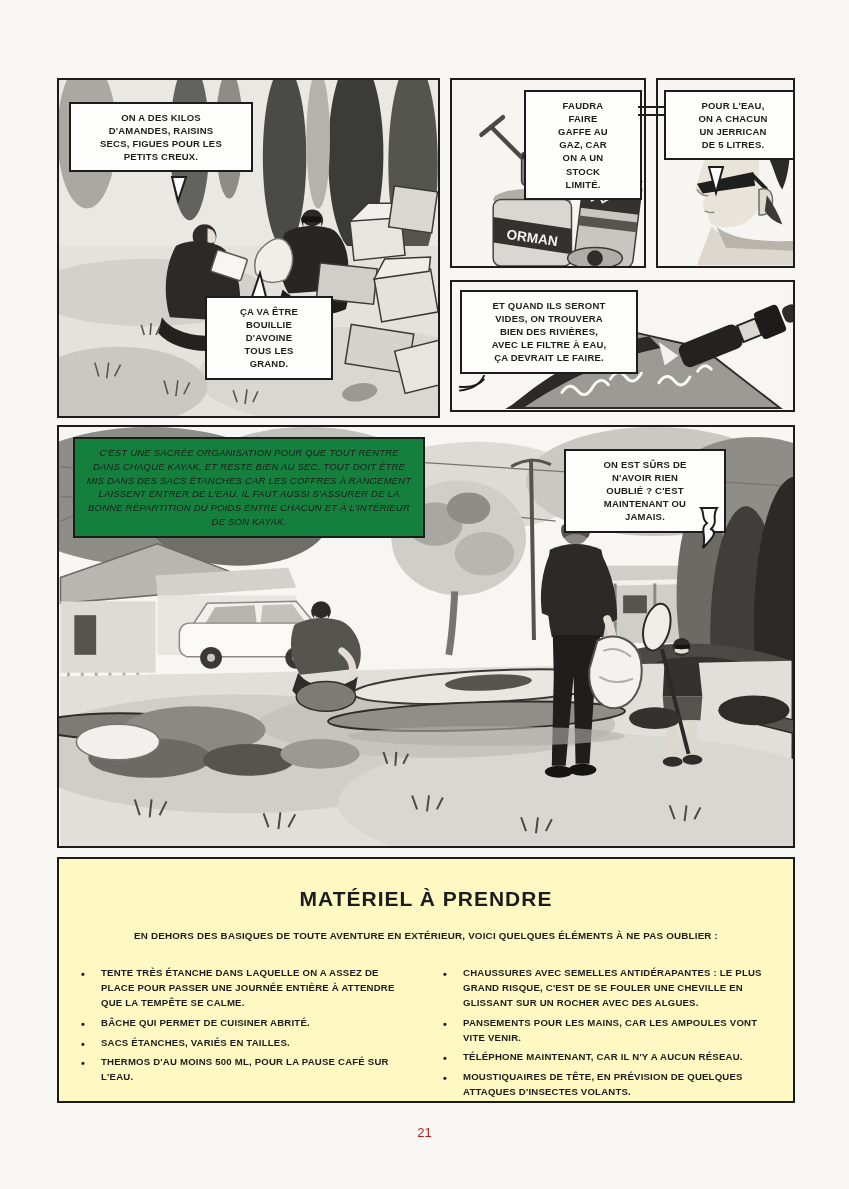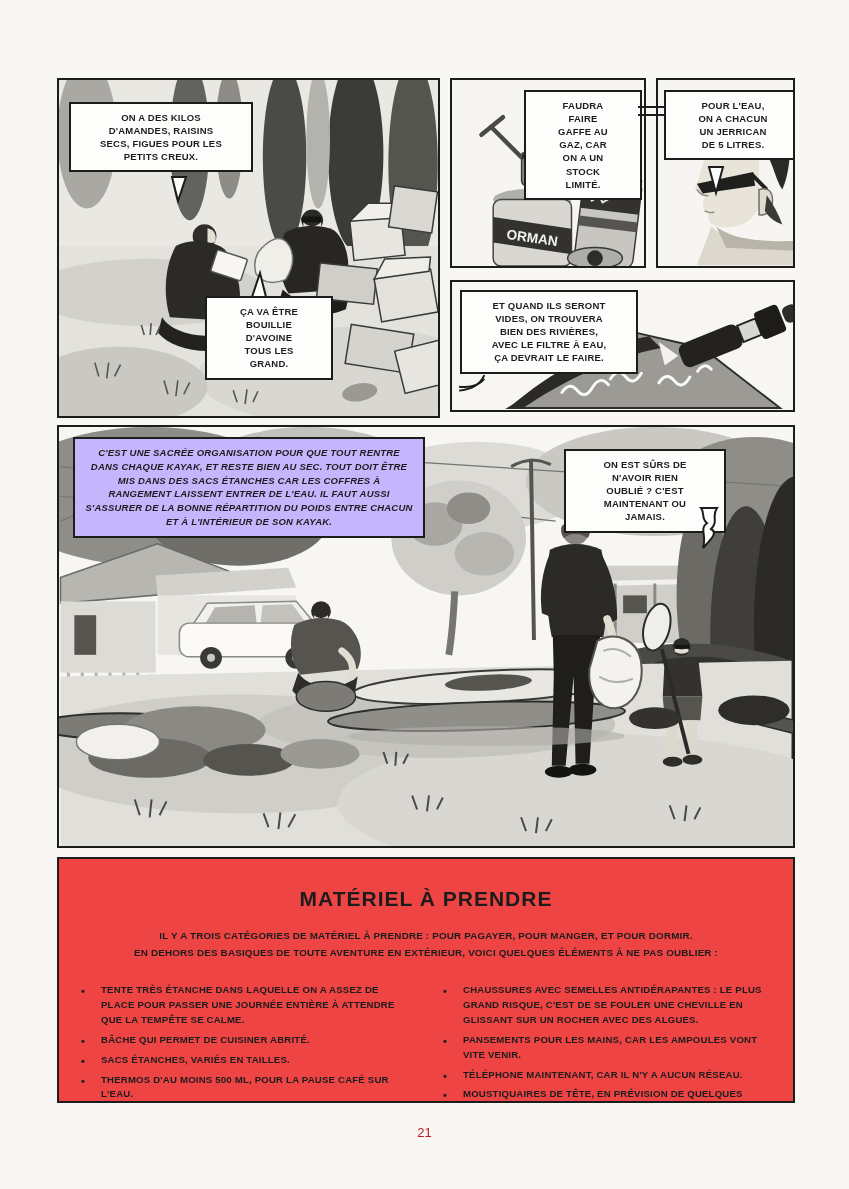--- a/index.html
+++ b/index.html
@@ -13,23 +13,23 @@
     box-sizing:border-box;overflow:hidden;
   }
   .panel svg{display:block;width:100%;height:100%;}
   .bubble{
     position:absolute;background:#fdfdfb;border:2px solid #1c1c1c;
     padding:7px 27px;box-sizing:border-box;text-align:center;
     font-weight:bold;font-size:9.5px;line-height:1.38;letter-spacing:.2px;
     z-index:5;
   }
   .caption{
-    position:absolute;background:#c4b5fd;border:2px solid #1c1c1c;
+    position:absolute;background:#15803d;border:2px solid #1c1c1c;
     padding:7px 10px;box-sizing:border-box;text-align:center;
-    font-weight:bold;font-style:italic;font-size:9.5px;line-height:1.45;
+    font-weight:normal;font-style:italic;font-size:9.5px;line-height:1.45;
     letter-spacing:.2px;z-index:5;
   }
   .tail{position:absolute;z-index:6;overflow:visible;}
   .link-line{position:absolute;background:#1c1c1c;height:2px;z-index:7;}
   
   .materiel{padding:18px 14px;box-sizing:border-box;}
   .materiel .title{
     text-align:center;font-weight:bold;font-size:21px;letter-spacing:1px;
     margin-top:10px;
   }
@@ -348,24 +348,23 @@
       </g>
       <ellipse cx="430" cy="312" rx="140" ry="10" fill="#b0afaa" opacity="0.6"></ellipse>
     </svg>
     <div class="caption" style="left:14px;top:10px;width:352px;">C'EST UNE SACRÉE ORGANISATION POUR QUE TOUT RENTRE DANS CHAQUE KAYAK, ET RESTE BIEN AU SEC. TOUT DOIT ÊTRE MIS DANS DES SACS ÉTANCHES CAR LES COFFRES À RANGEMENT LAISSENT ENTRER DE L'EAU. IL FAUT AUSSI S'ASSURER DE LA BONNE RÉPARTITION DU POIDS ENTRE CHACUN ET À L'INTÉRIEUR DE SON KAYAK.</div>
     <div class="bubble" style="left:505px;top:22px;width:162px;">ON EST SÛRS DE N'AVOIR RIEN OUBLIÉ ? C'EST MAINTENANT OU JAMAIS.</div>
     <svg class="tail" style="left:638px;top:80px;width:26px;height:42px;" viewBox="0 0 26 42">
       <path d="M4,1 L20,1 C14,10 22,14 14,22 C22,26 12,34 6,41 C10,28 2,22 10,16 C4,12 8,6 4,1 Z" fill="#fdfdfb" stroke="#1c1c1c" stroke-width="2"></path>
     </svg>
   </div>
 
-  <div class="panel materiel" style="left:57px;top:857px;width:738px;height:246px;background:#ef4444;">
+  <div class="panel materiel" style="left:57px;top:857px;width:738px;height:246px;background:#fef9c3;">
     <div class="title">MATÉRIEL À PRENDRE</div>
     <div class="intro">
-      <div>IL Y A TROIS CATÉGORIES DE MATÉRIEL À PRENDRE : POUR PAGAYER, POUR MANGER, ET POUR DORMIR.</div>
       <div>EN DEHORS DES BASIQUES DE TOUTE AVENTURE EN EXTÉRIEUR, VOICI QUELQUES ÉLÉMENTS À NE PAS OUBLIER :</div>
     </div>
     <div class="cols">
       <ul>
         <li>TENTE TRÈS ÉTANCHE DANS LAQUELLE ON A ASSEZ DE PLACE POUR PASSER UNE JOURNÉE ENTIÈRE À ATTENDRE QUE LA TEMPÊTE SE CALME.</li>
         <li>BÂCHE QUI PERMET DE CUISINER ABRITÉ.</li>
         <li>SACS ÉTANCHES, VARIÉS EN TAILLES.</li>
         <li>THERMOS D'AU MOINS 500 ML, POUR LA PAUSE CAFÉ SUR L'EAU.</li>
 
       </ul>

